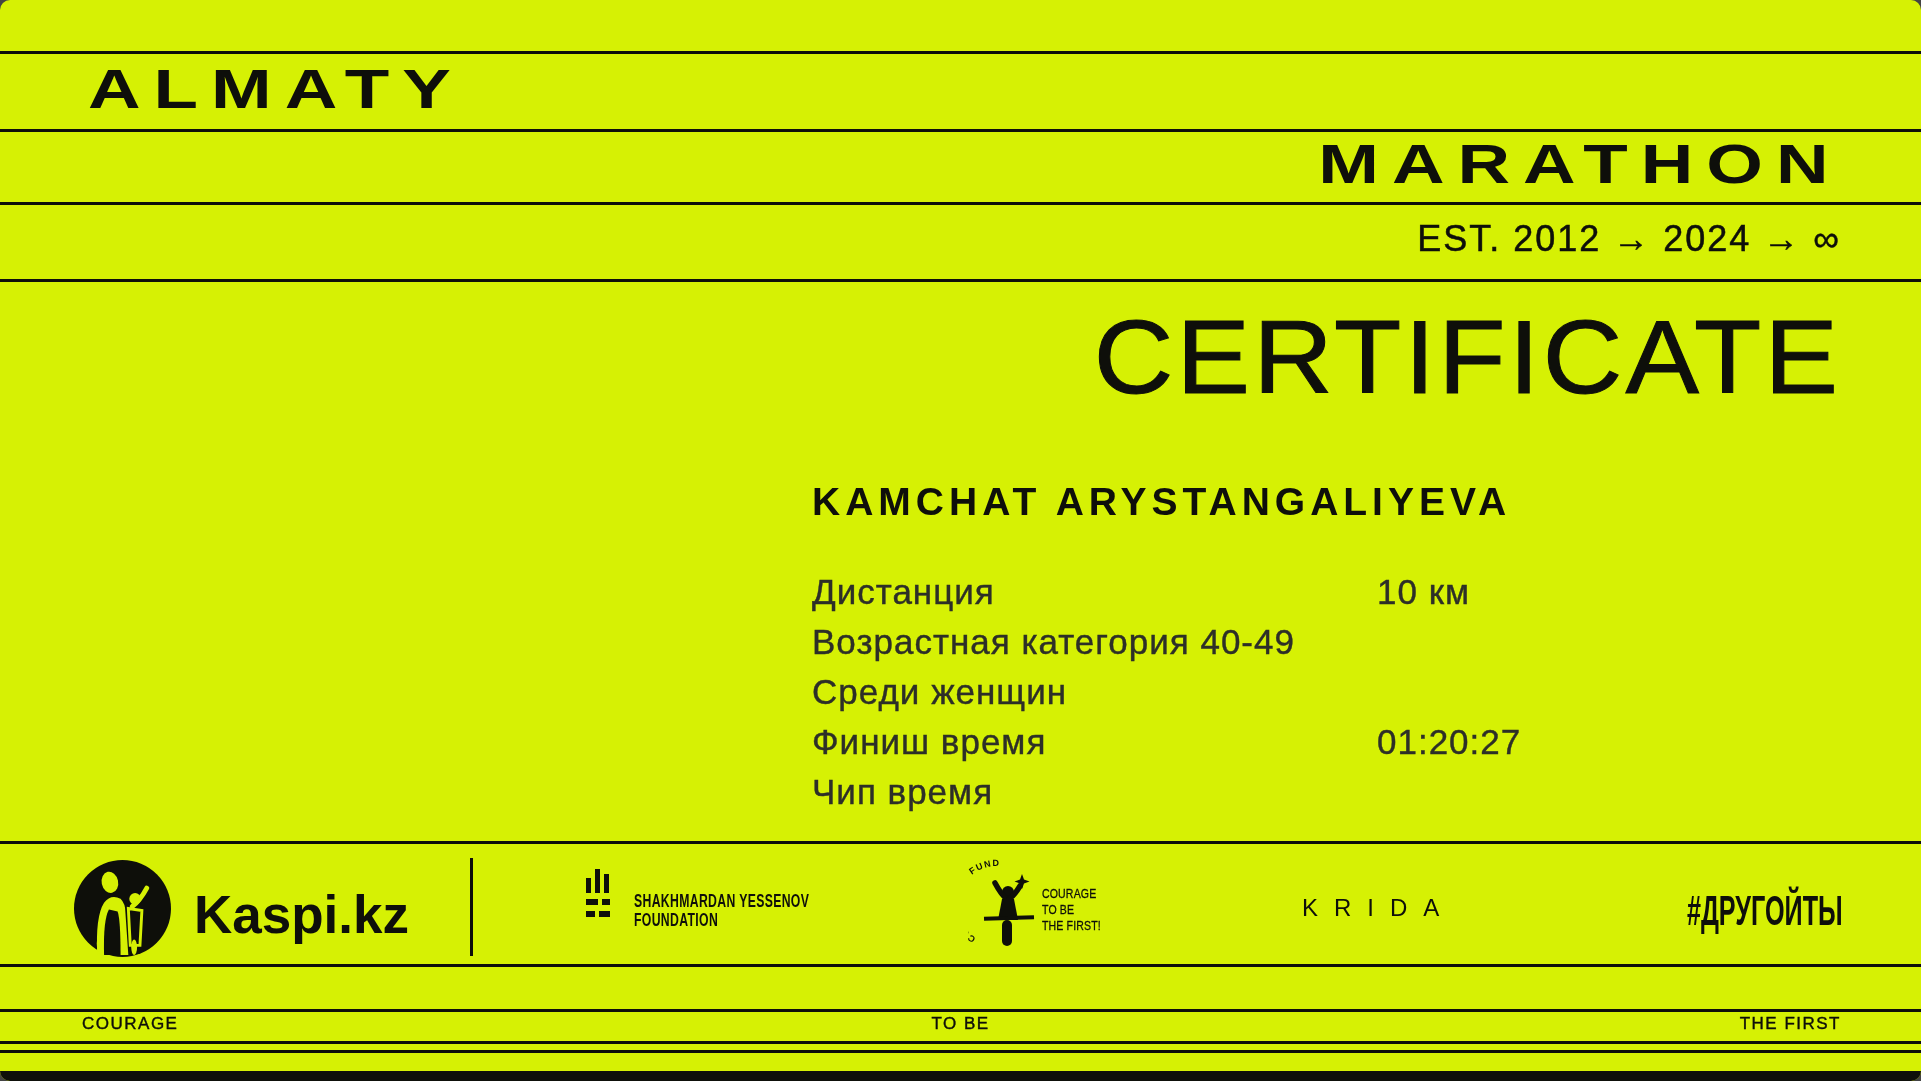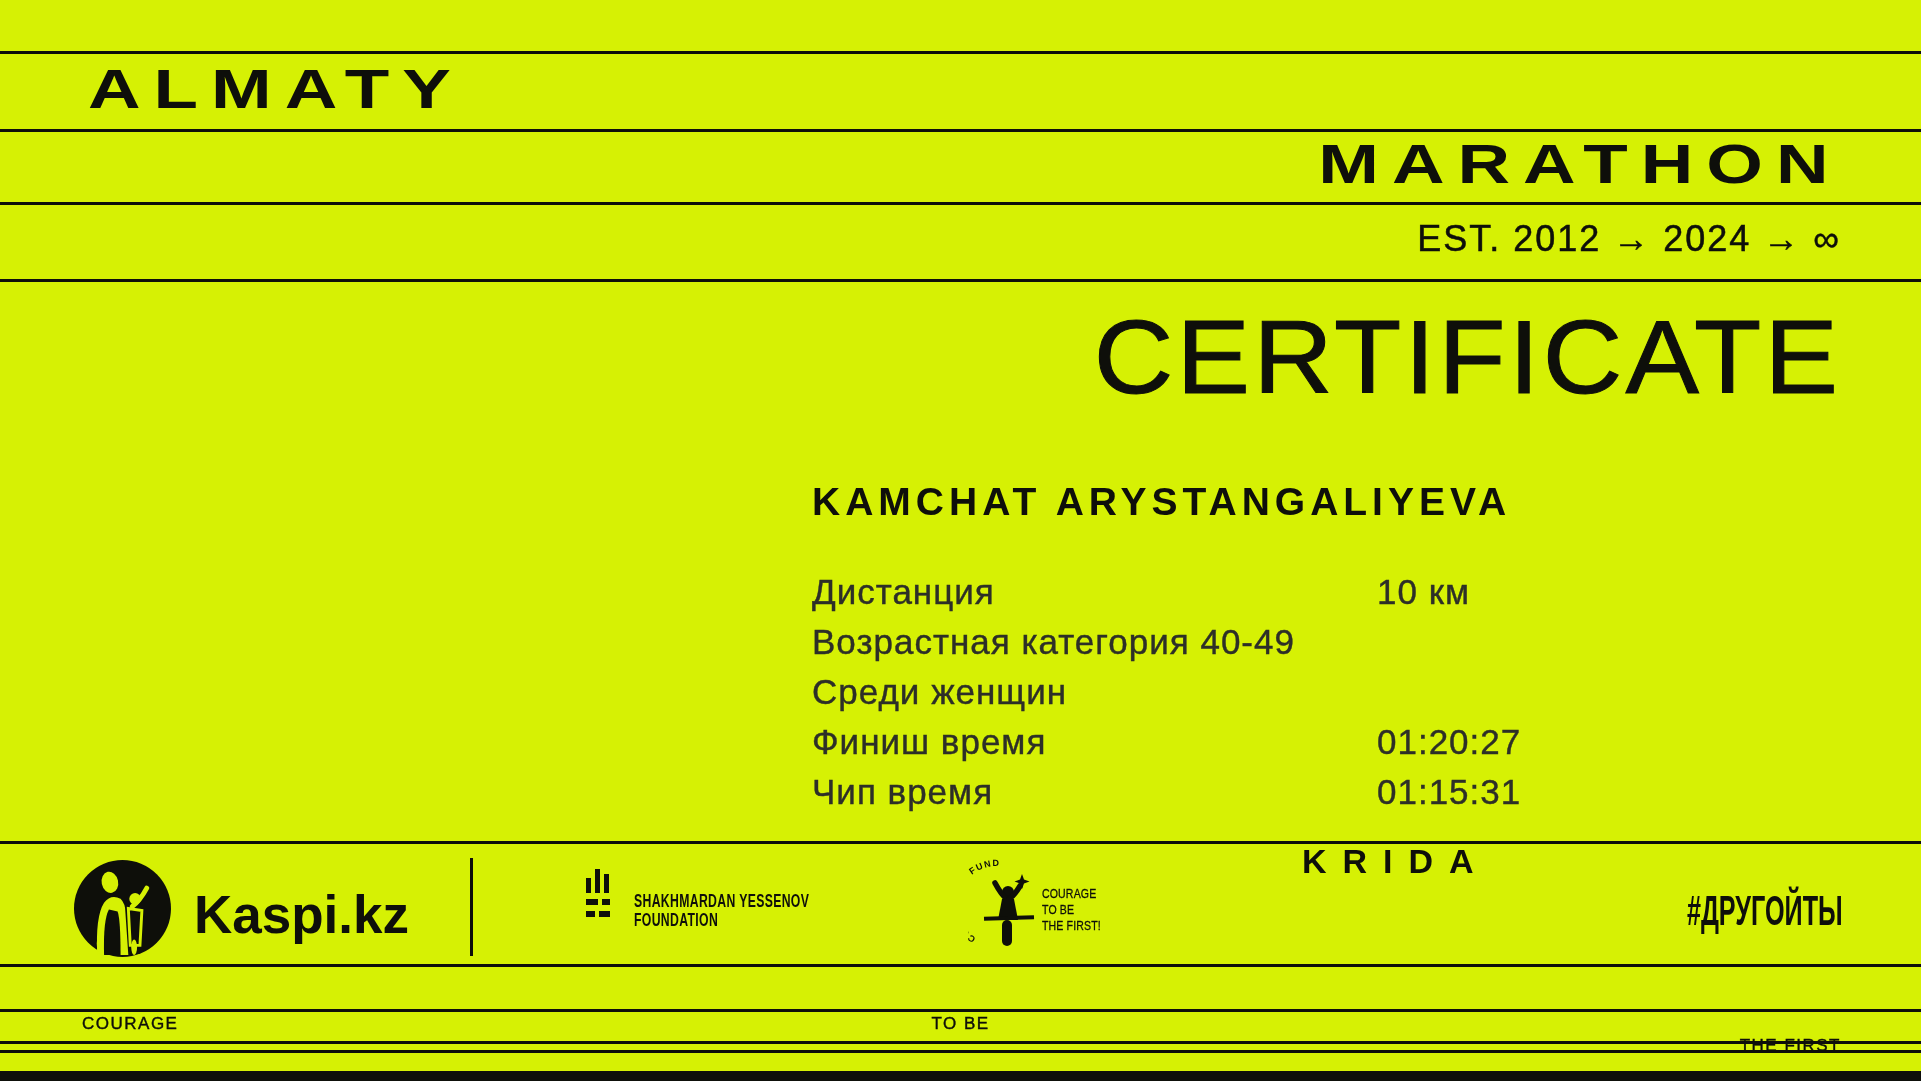--- a/index.html
+++ b/index.html
@@ -5,20 +5,21 @@
   :root{
     --bg:#D6F104;
     --ink:#0E0F0A;
     --soft:#2D2F28;
   }
   html,body{margin:0;padding:0;background:#444;}
   .page{
     position:relative;width:1921px;height:1081px;overflow:hidden;
     background:var(--bg);color:var(--ink);
     font-family:"Liberation Sans","DejaVu Sans",sans-serif;
+    border-radius:10px;
   }
   .hr{position:absolute;left:0;width:1921px;height:3px;background:var(--ink);}
   .abs{position:absolute;line-height:1;white-space:nowrap;}
 
   .brand-title{
     font-size:56px;font-weight:700;letter-spacing:10px;
     display:inline-block;
   }
   .almaty{left:88px;top:61px;transform:scaleX(1.3);transform-origin:left top;}
   .marathon{right:80px;top:136px;transform:scaleX(1.3);transform-origin:right top;}
@@ -52,34 +53,34 @@
     left:634px;top:892px;font-size:18px;font-weight:700;line-height:19px;
     letter-spacing:0.5px;transform:scaleX(0.68);transform-origin:left top;
   }
   .cf-logo{left:968px;top:858px;}
   .cf-text{
     left:1042px;top:886px;font-size:13.5px;font-weight:400;line-height:16px;
     letter-spacing:0.2px;transform:scaleX(0.78);transform-origin:left top;
     -webkit-text-stroke:0.3px var(--ink);
   }
   .krida{
-    left:1302px;top:844px;font-size:34px;font-weight:700;letter-spacing:16px;
+    left:1302px;top:896px;font-size:24px;font-weight:400;letter-spacing:16px;
   }
   .hashtag{
     right:78px;top:890px;font-size:42px;font-weight:700;
     transform:scaleX(0.6);transform-origin:right top;
   }
 
   .foot-note{
     top:1015px;font-size:17px;font-weight:400;letter-spacing:1.5px;
     -webkit-text-stroke:0.4px var(--ink);
   }
   .foot-left{left:82px;}
   .foot-center{left:0;width:1921px;text-align:center;}
-  .foot-right{right:80px;margin-top:22px;}
+  .foot-right{right:80px;}
   .bottom-bar{position:absolute;left:0;top:1071px;width:1921px;height:10px;background:var(--ink);}
 </style>
 </head>
 <body>
 
 <div class="page">
 
   <div class="hr" style="top:51px"></div>
   <div class="hr" style="top:129px"></div>
   <div class="hr" style="top:202px"></div>
@@ -102,21 +103,20 @@
     </div>
     <div class="result-row">
       <span>Среди женщин</span>
     </div>
     <div class="result-row">
       <span>Финиш время</span>
       <span>01:20:27</span>
     </div>
     <div class="result-row">
       <span>Чип время</span>
-      <span>01:15:31</span>
     </div>
   </div>
 
   <div class="hr" style="top:841px"></div>
   <div class="hr" style="top:964px"></div>
 
   <div class="abs kaspi-logo">
     <svg width="97" height="97" viewBox="0 0 100 100">
       <circle cx="50" cy="50" r="50" fill="#0E0F0A"></circle>
 

